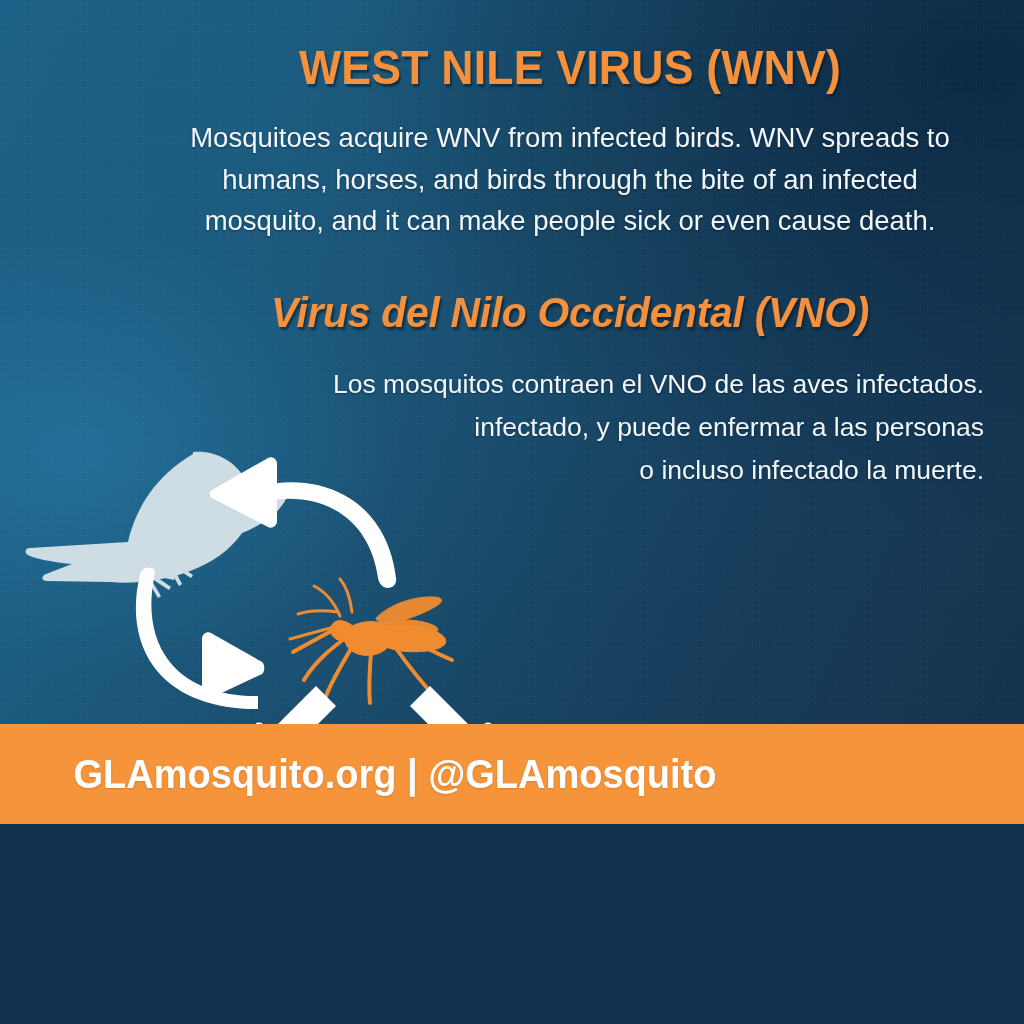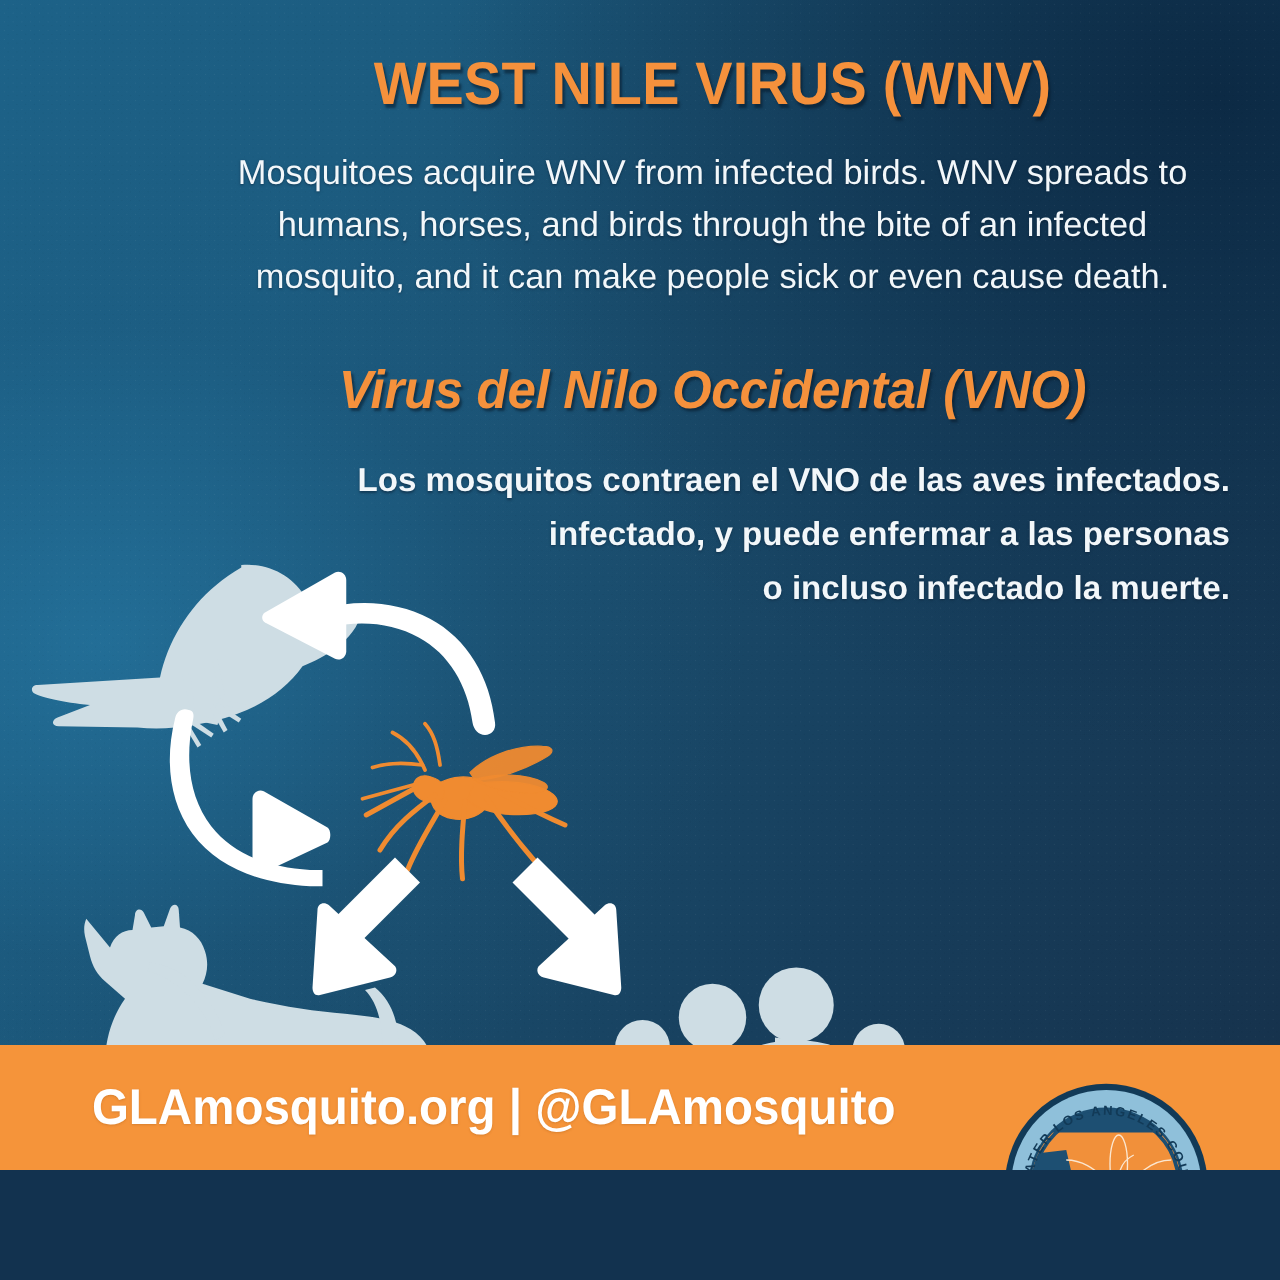--- a/index.html
+++ b/index.html
@@ -3,21 +3,21 @@
 <meta charset="utf-8">
 <style>
   html, body {
     margin: 0;
     padding: 0;
     background: #12324f;
   }
   #poster {
     position: relative;
     width: 1024px;
-    height: 936px;
+    height: 824px;
     overflow: hidden;
     font-family: "Liberation Sans", sans-serif;
     background: #1b4a6b;
   }
   
   .bg-base {
     position: absolute; inset: 0;
     background: linear-gradient(118deg, #1d6288 0%, #1c5c80 22%, #1a4c6c 48%, #173e5c 70%, #16314b 100%);
   }
   .bg-glow {
@@ -81,21 +81,21 @@
     white-space: nowrap;
     letter-spacing: -0.3px;
   }
   .para-es {
     font-size: 26.5px;
     line-height: 1.62;
     color: #f2f7fa;
     margin: 0;
     text-align: right;
     text-shadow: 0 1px 2px rgba(8,26,45,0.5);
-    font-weight: 700;
+    font-weight: 400;
   }
   .para-es .ln { display: block; }
 
   
   .art {
     position: absolute;
     left: 0; top: 0;
     width: 1024px; height: 1024px;
     pointer-events: none;
   }

